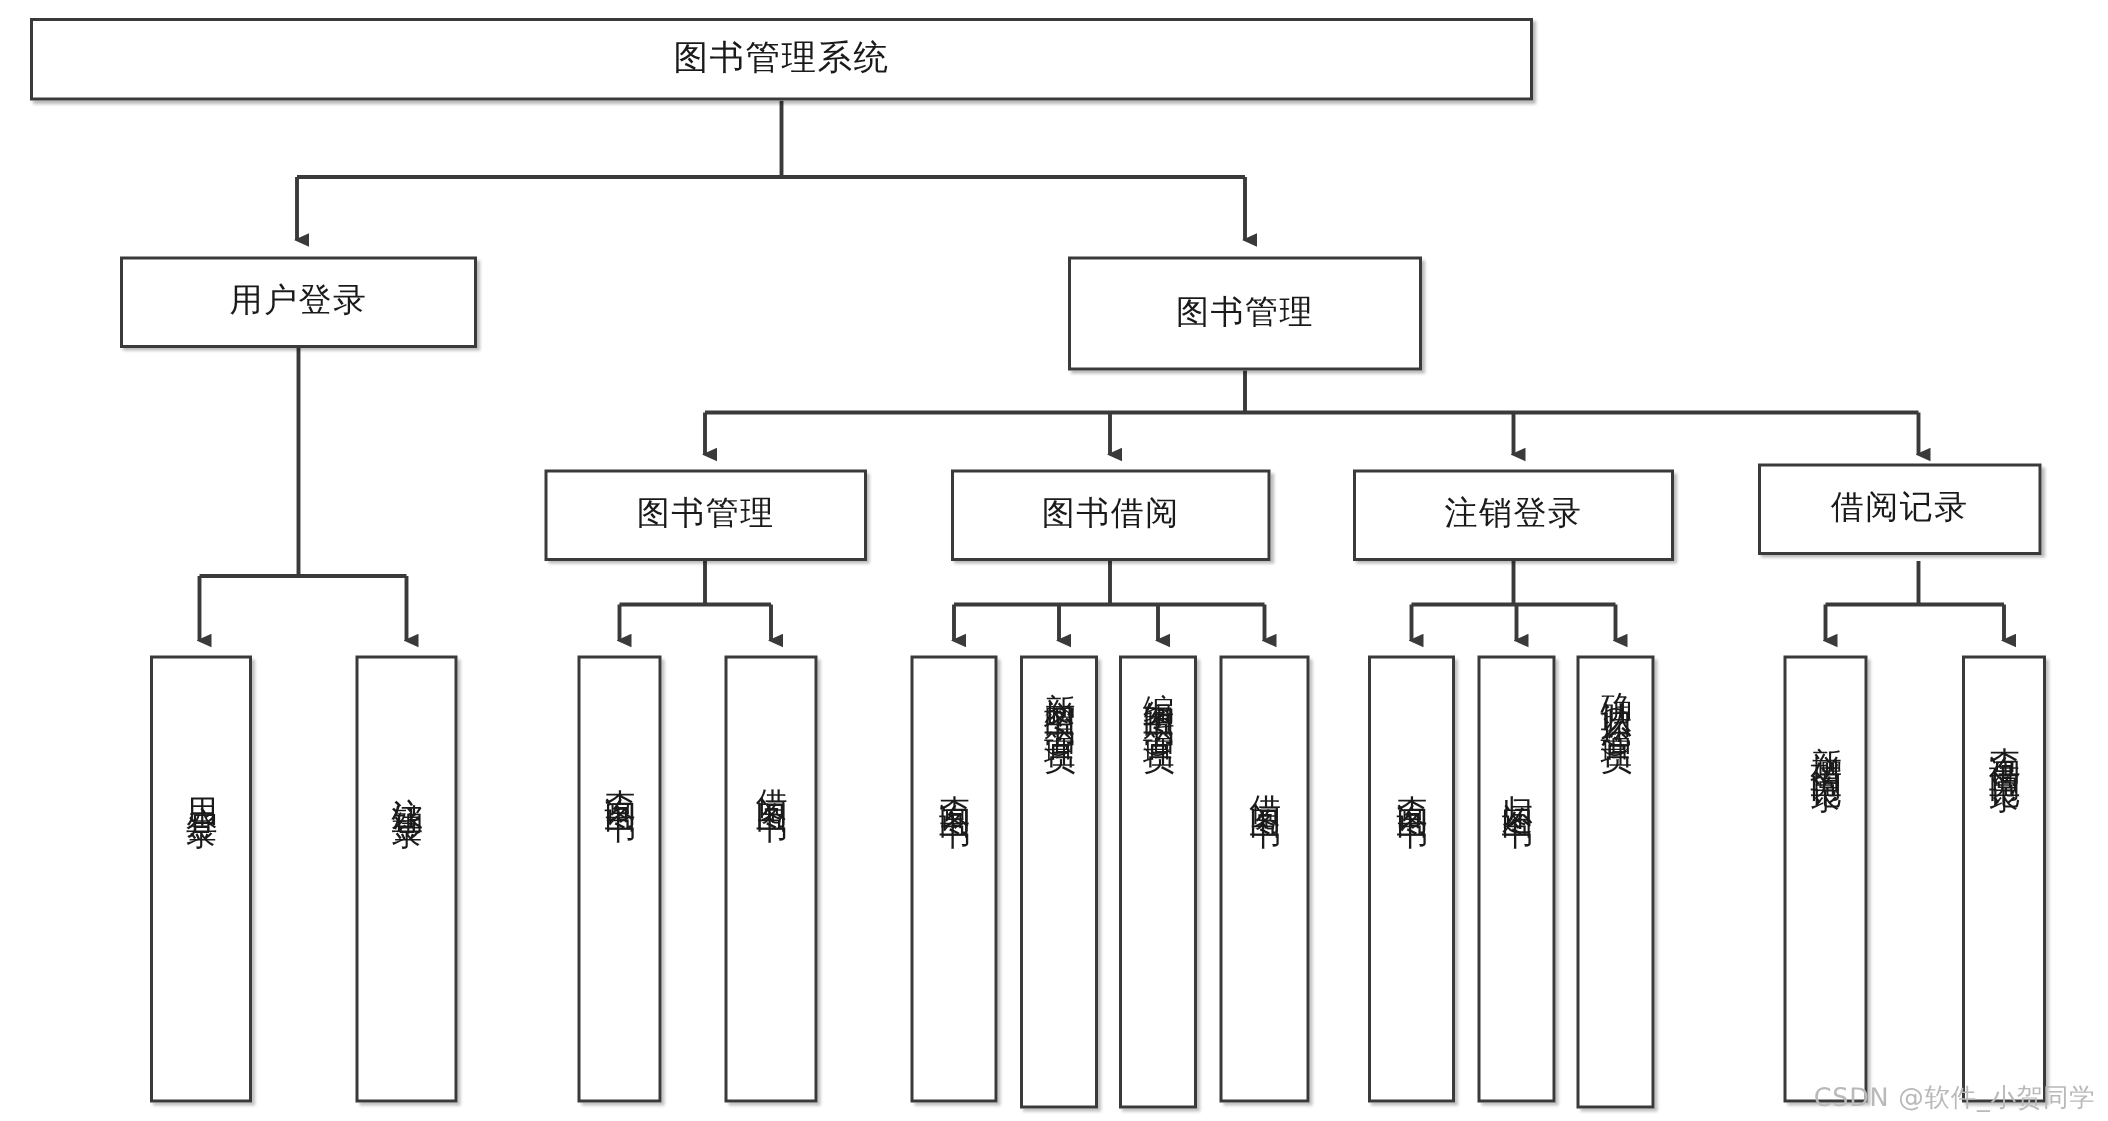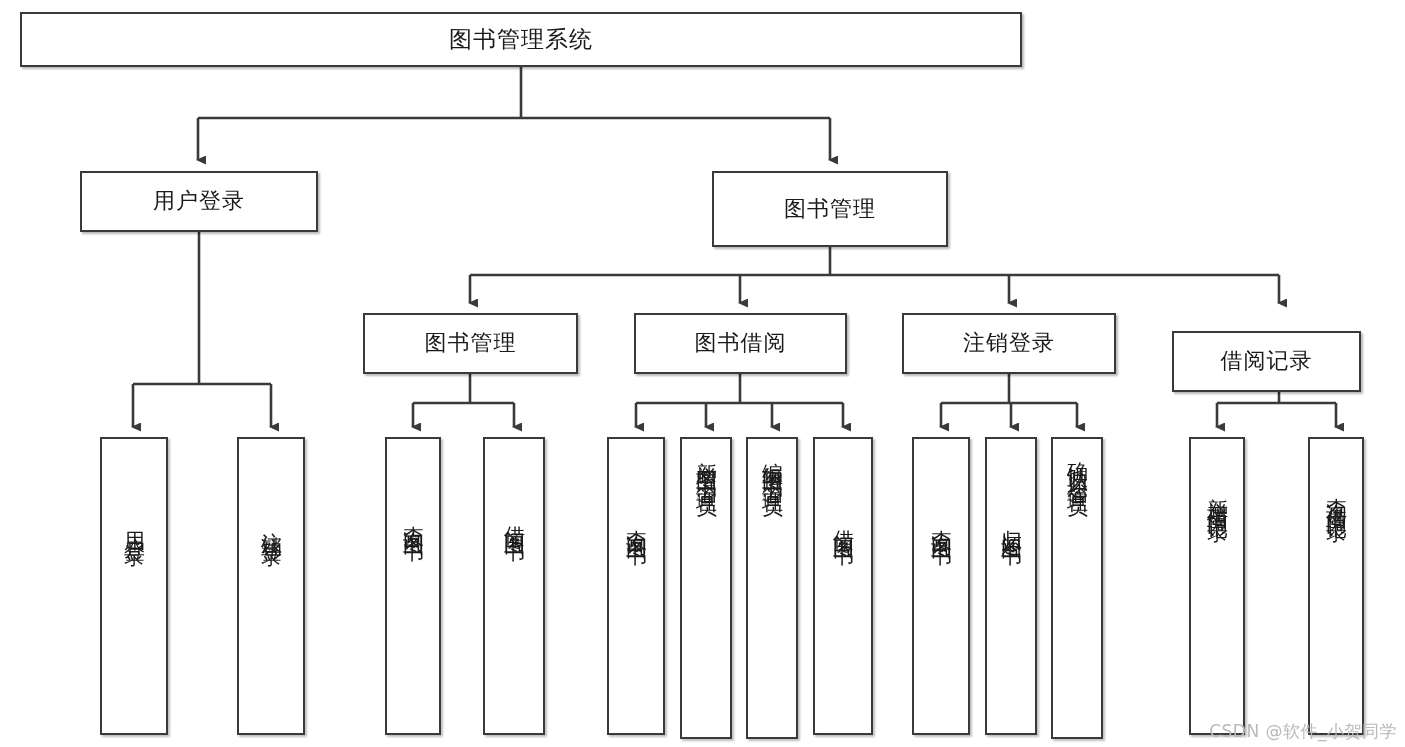--- a/index.html
+++ b/index.html
@@ -144,21 +144,21 @@
 
   <div class="node" style="left:363px; top:313px; width:215px; height:61px;">
     <span class="node-label">图书管理</span>
   </div>
   <div class="node" style="left:634px; top:313px; width:213px; height:61px;">
     <span class="node-label">图书借阅</span>
   </div>
   <div class="node" style="left:902px; top:313px; width:214px; height:61px;">
     <span class="node-label">注销登录</span>
   </div>
-  <div class="node" style="left:1172px; top:331px; width:189px; height:61px;">
+  <div class="node" style="left:1172px; top:309px; width:189px; height:61px;">
     <span class="node-label">借阅记录</span>
   </div>
 
   <div class="node leaf" style="left:100px; top:437px; width:68px; height:298px; padding-top:74px;">
     <span class="node-label">用户登录</span>
   </div>
   <div class="node leaf" style="left:237px; top:437px; width:68px; height:298px; padding-top:74px;">
     <span class="node-label">注销登录</span>
   </div>
 

